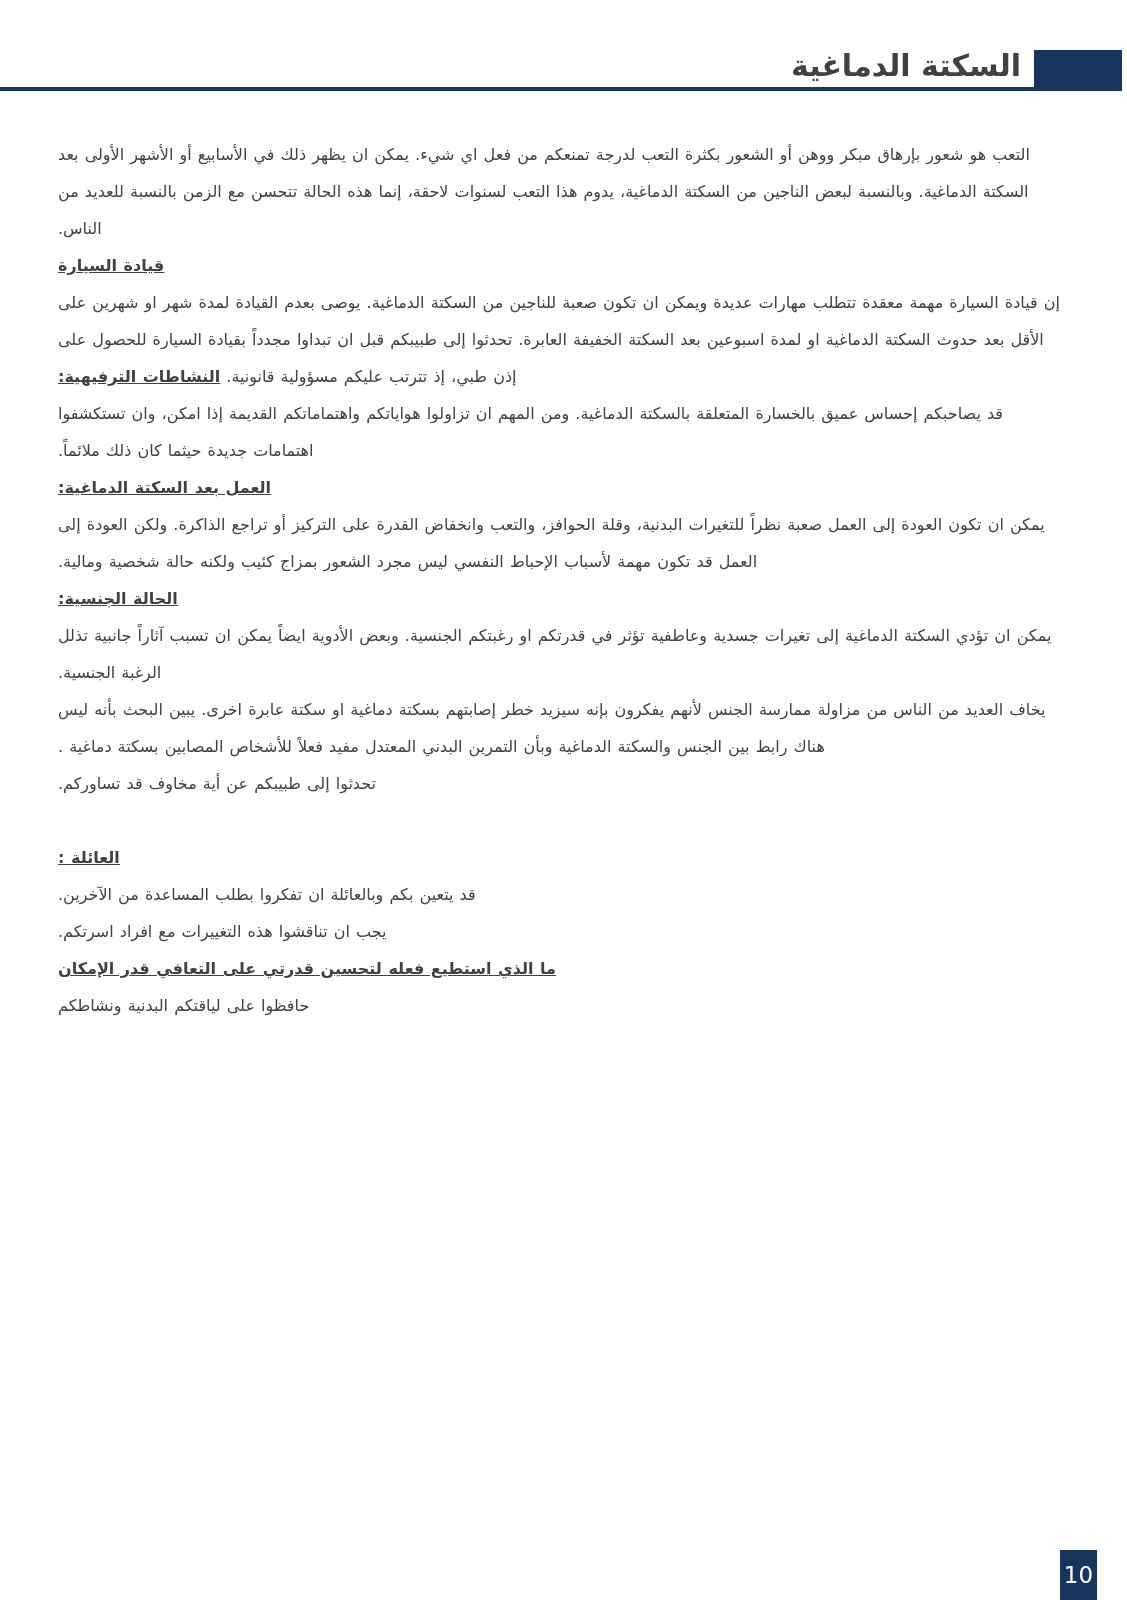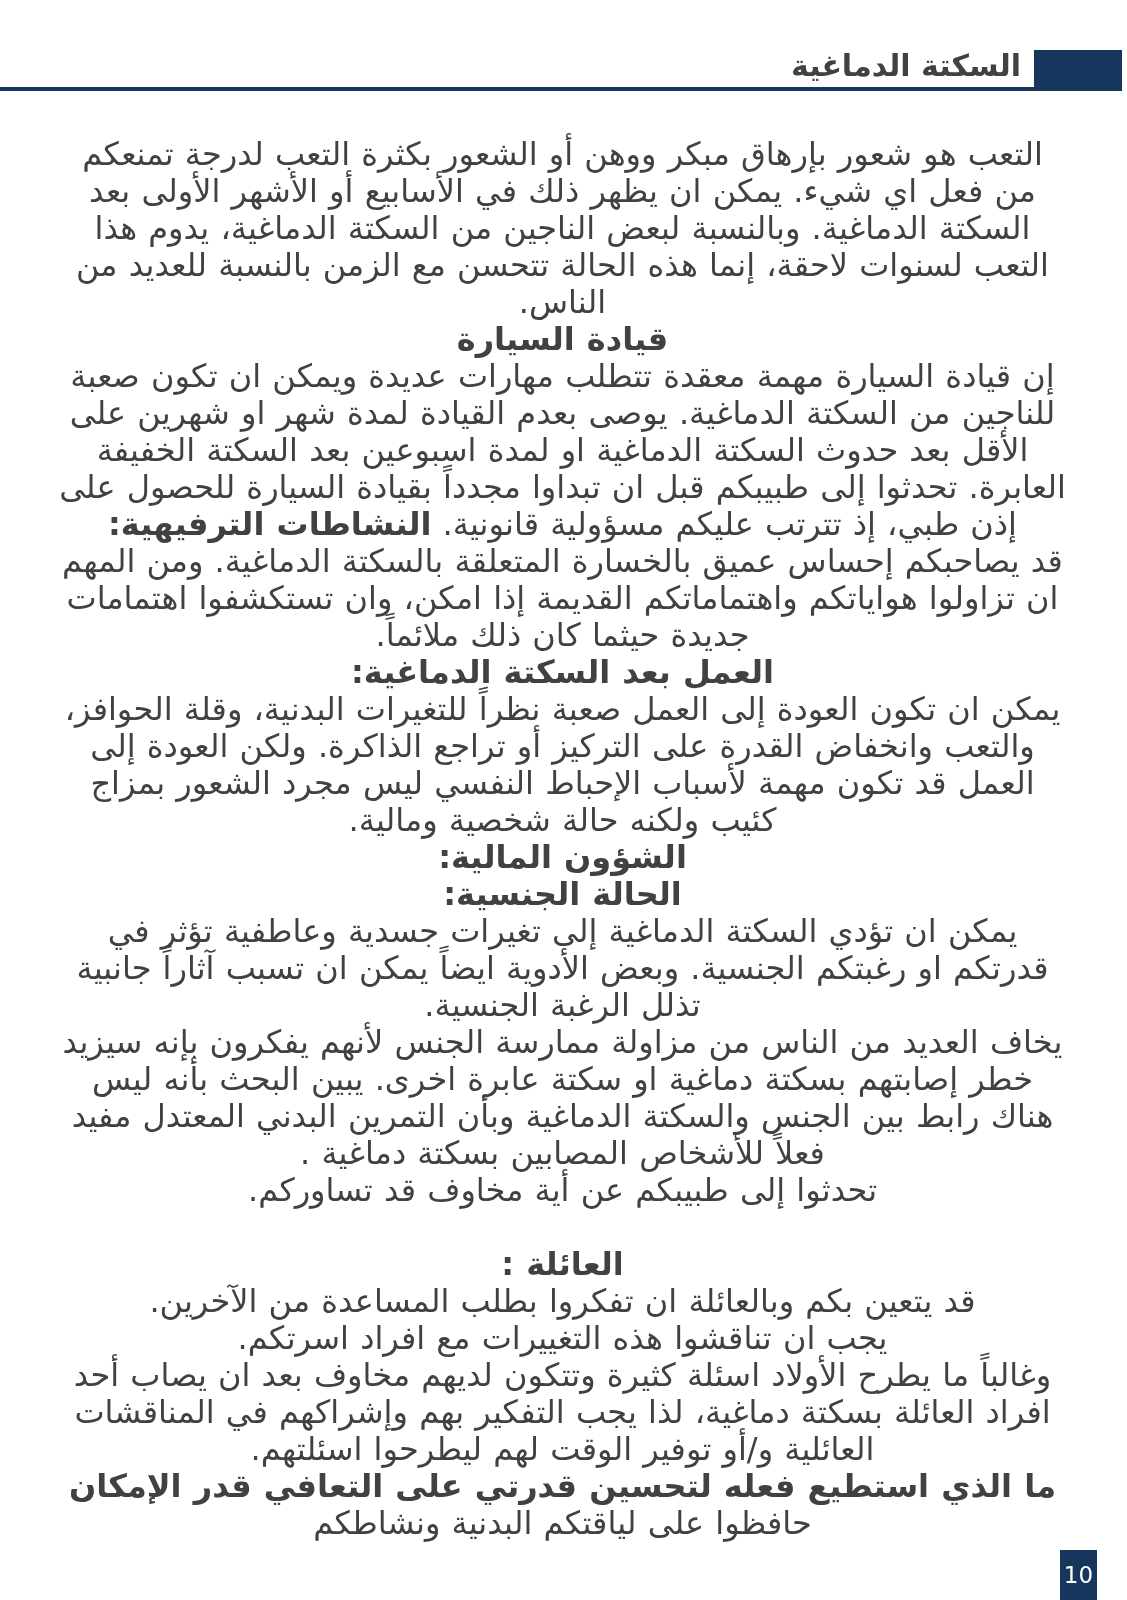--- a/index.html
+++ b/index.html
@@ -42,28 +42,29 @@
     background: var(--accent-color, #17365d);
   }
   
   .doc-body {
     position: absolute;
     top: 136px;
     right: 60px;
     left: 58px;
   }
   .doc-body p.block {
-    font-size: 32px;
+    font-size: 16px;
     line-height: 37px;
-    text-align: center;
+    text-align: left;
     word-spacing: 1px;
   }
   .doc-body p.heading,
   .doc-body span.bold {
     font-weight: bold;
+    text-decoration: underline;
   }
   .doc-body p.gap-before { margin-top: 37px; }
   
   .page-number-box {
     position: absolute;
     bottom: 0;
     right: 30px;
     width: 37px;
     height: 50px;
     background: var(--accent-color, #17365d);
@@ -86,29 +87,27 @@
     <div class="header-rule"></div>
   </header>
 
   <main class="doc-body" id="doc-body">
       <p class="block"><span>التعب هو شعور بإرهاق مبكر ووهن أو الشعور بكثرة التعب لدرجة تمنعكم من فعل اي شيء. يمكن ان يظهر ذلك في الأسابيع أو الأشهر الأولى بعد السكتة الدماغية. وبالنسبة لبعض الناجين من السكتة الدماغية، يدوم هذا التعب لسنوات لاحقة، إنما هذه الحالة تتحسن مع الزمن بالنسبة للعديد من الناس.</span></p>
       <p class="block heading"><span class="bold">قيادة السيارة</span></p>
       <p class="block"><span>إن قيادة السيارة مهمة معقدة تتطلب مهارات عديدة ويمكن ان تكون صعبة للناجين من السكتة الدماغية. يوصى بعدم القيادة لمدة شهر او شهرين على الأقل بعد حدوث السكتة الدماغية او لمدة اسبوعين بعد السكتة الخفيفة العابرة. تحدثوا إلى طبيبكم قبل ان تبداوا مجدداً بقيادة السيارة للحصول على إذن طبي، إذ تترتب عليكم مسؤولية قانونية. </span><span class="bold">النشاطات الترفيهية:</span></p>
       <p class="block"><span>قد يصاحبكم إحساس عميق بالخسارة المتعلقة بالسكتة الدماغية. ومن المهم ان تزاولوا هواياتكم واهتماماتكم القديمة إذا امكن، وان تستكشفوا اهتمامات جديدة حيثما كان ذلك ملائماً.</span></p>
       <p class="block heading"><span class="bold">العمل بعد السكتة الدماغية:</span></p>
       <p class="block"><span>يمكن ان تكون العودة إلى العمل صعبة نظراً للتغيرات البدنية، وقلة الحوافز، والتعب وانخفاض القدرة على التركيز أو تراجع الذاكرة. ولكن العودة إلى العمل قد تكون مهمة لأسباب الإحباط النفسي ليس مجرد الشعور بمزاج كئيب ولكنه حالة شخصية ومالية.</span></p>
-      <p class="block heading"><span class="bold">الشؤون المالية:</span></p>
       <p class="block heading"><span class="bold">الحالة الجنسية:</span></p>
       <p class="block"><span>يمكن ان تؤدي السكتة الدماغية إلى تغيرات جسدية وعاطفية تؤثر في قدرتكم او رغبتكم الجنسية. وبعض الأدوية ايضاً يمكن ان تسبب آثاراً جانبية تذلل الرغبة الجنسية.</span></p>
       <p class="block"><span>يخاف العديد من الناس من مزاولة ممارسة الجنس لأنهم يفكرون بإنه سيزيد خطر إصابتهم بسكتة دماغية او سكتة عابرة اخرى. يبين البحث بأنه ليس هناك رابط بين الجنس والسكتة الدماغية وبأن التمرين البدني المعتدل مفيد فعلاً للأشخاص المصابين بسكتة دماغية .</span></p>
       <p class="block"><span>تحدثوا إلى طبيبكم عن أية مخاوف قد تساوركم.</span></p>
       <p class="block heading gap-before"><span class="bold">العائلة :</span></p>
       <p class="block"><span>قد يتعين بكم وبالعائلة ان تفكروا بطلب المساعدة من الآخرين.</span></p>
       <p class="block"><span>يجب ان تناقشوا هذه التغييرات مع افراد اسرتكم.</span></p>
-      <p class="block"><span>وغالباً ما يطرح الأولاد اسئلة كثيرة وتتكون لديهم مخاوف بعد ان يصاب أحد افراد العائلة بسكتة دماغية، لذا يجب التفكير بهم وإشراكهم في المناقشات العائلية و/أو توفير الوقت لهم ليطرحوا اسئلتهم.</span></p>
       <p class="block heading"><span class="bold">ما الذي استطيع فعله لتحسين قدرتي على التعافي قدر الإمكان</span></p>
       <p class="block"><span>حافظوا على لياقتكم البدنية ونشاطكم</span></p>
     </main>
 
   <footer>
     <div class="page-number-box">
       <span>10</span>
     </div>
   </footer>
 

